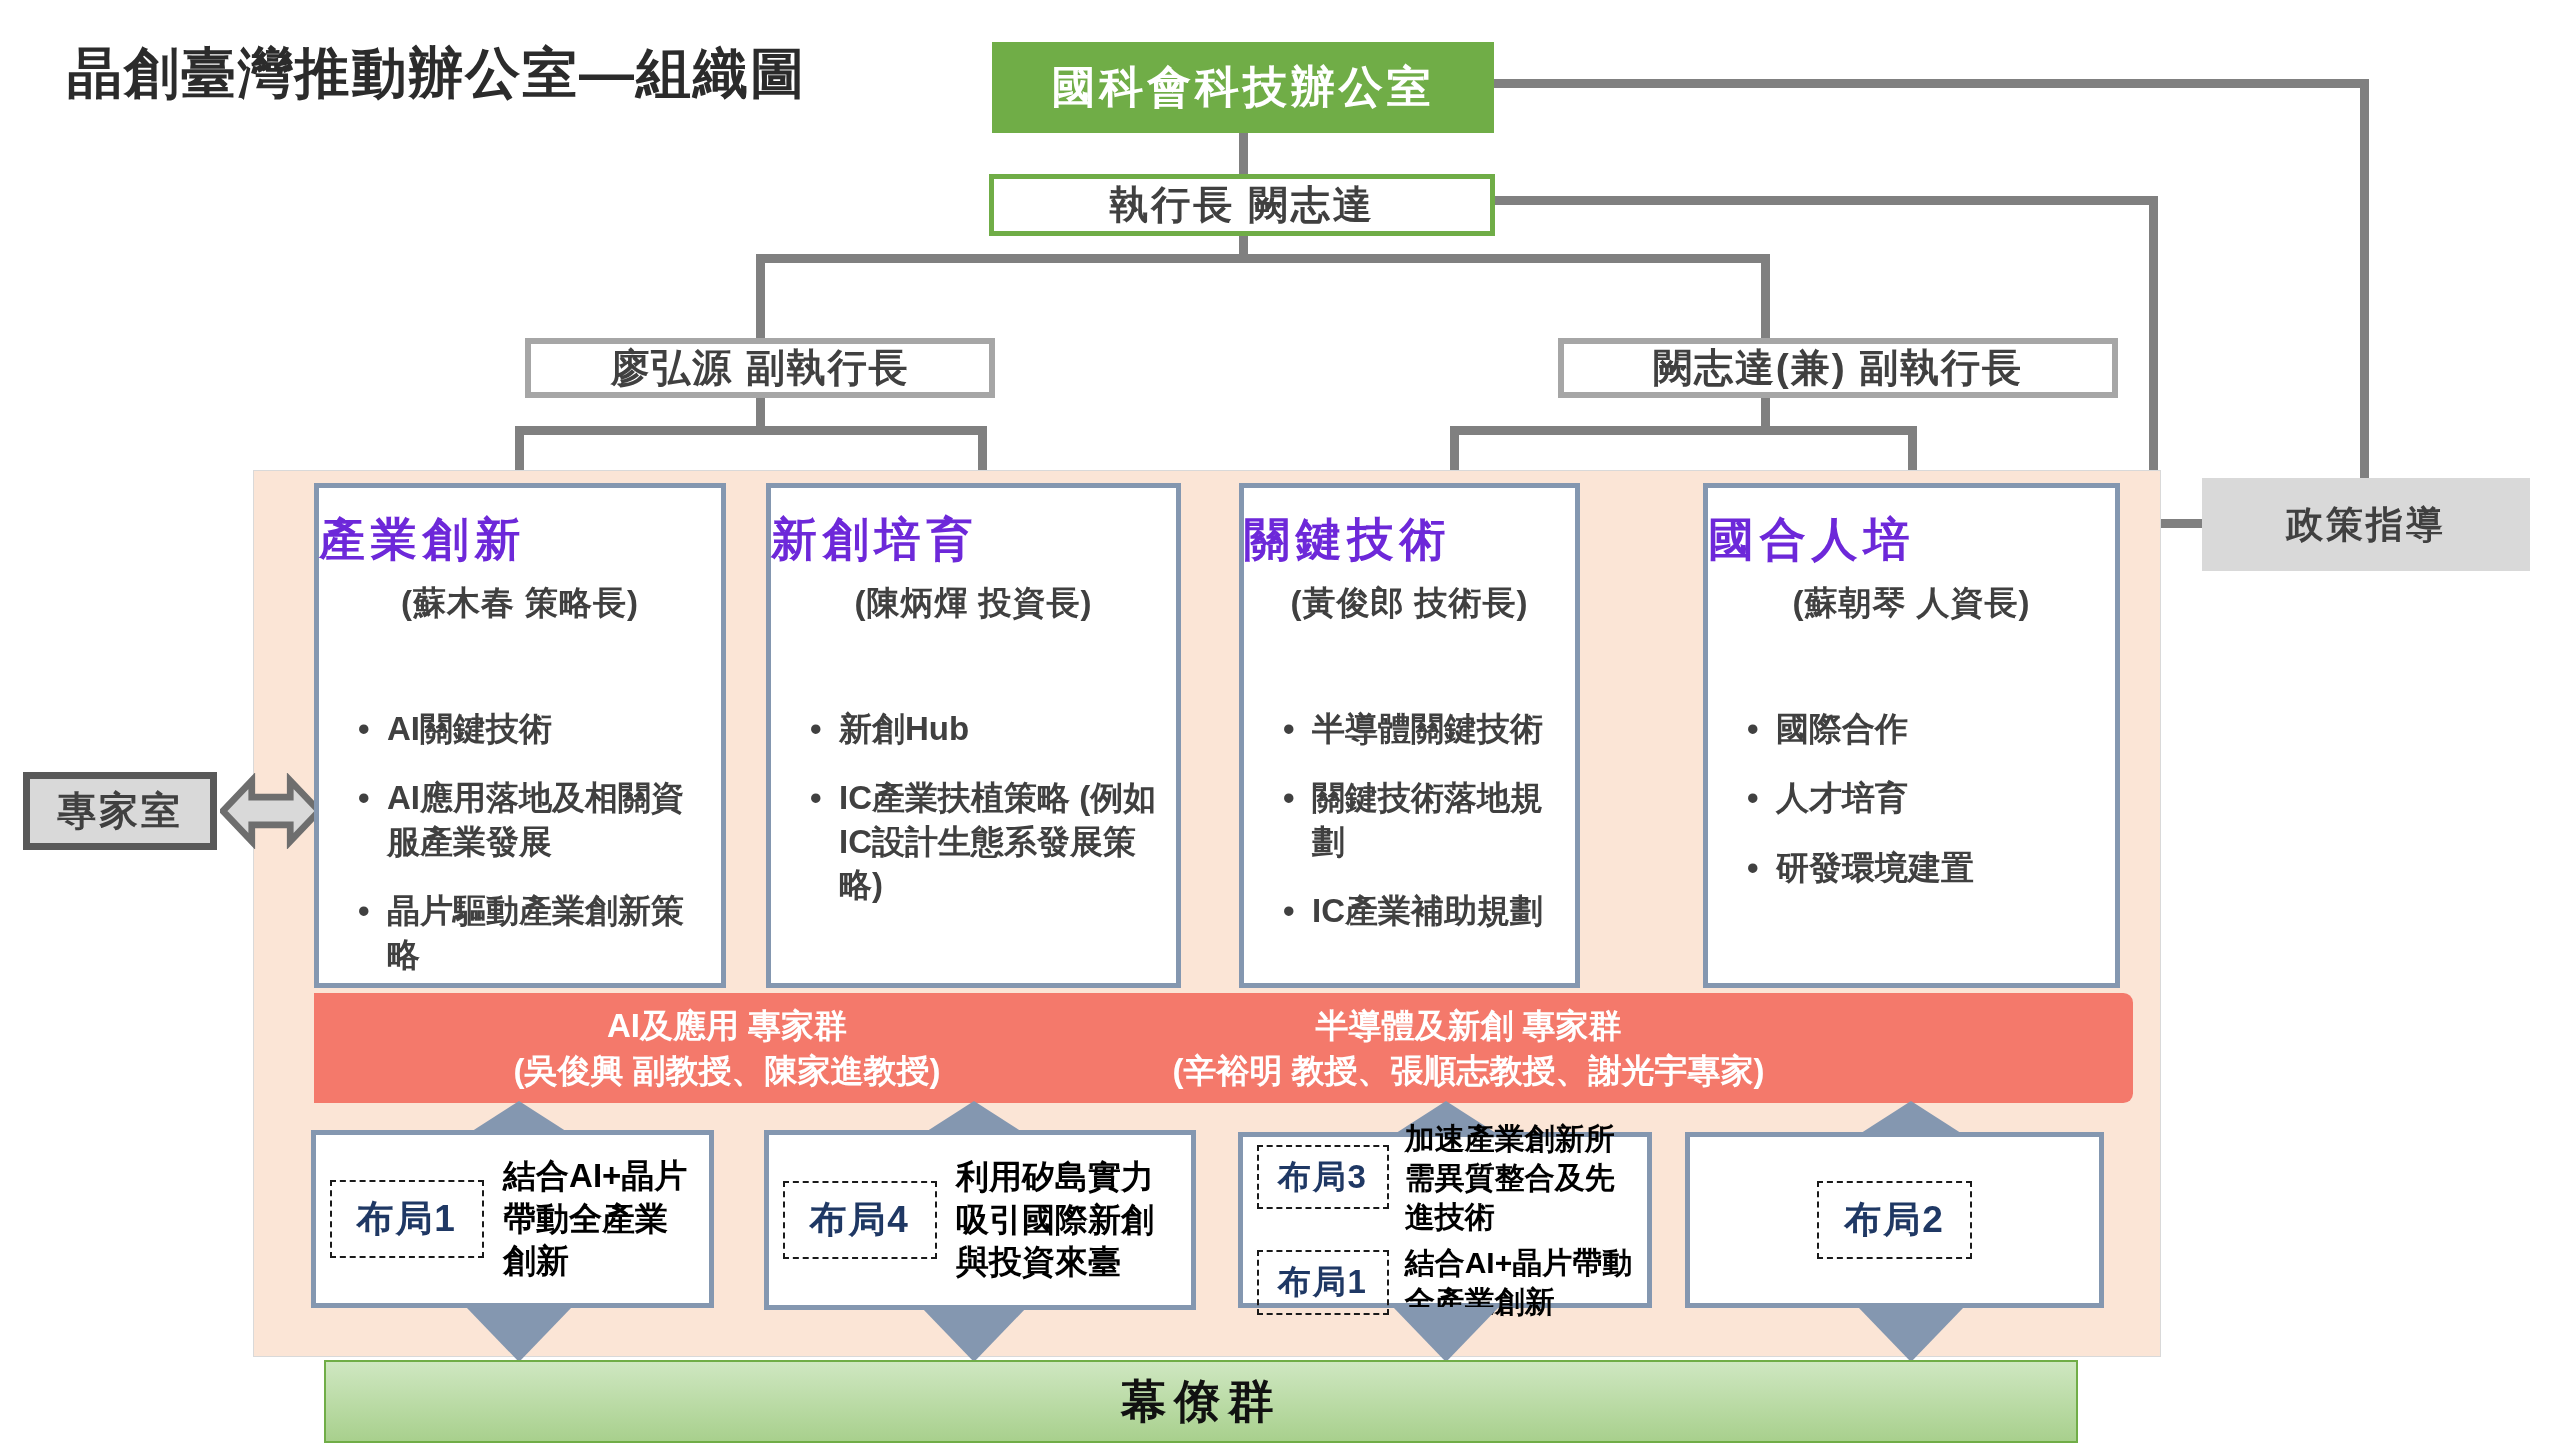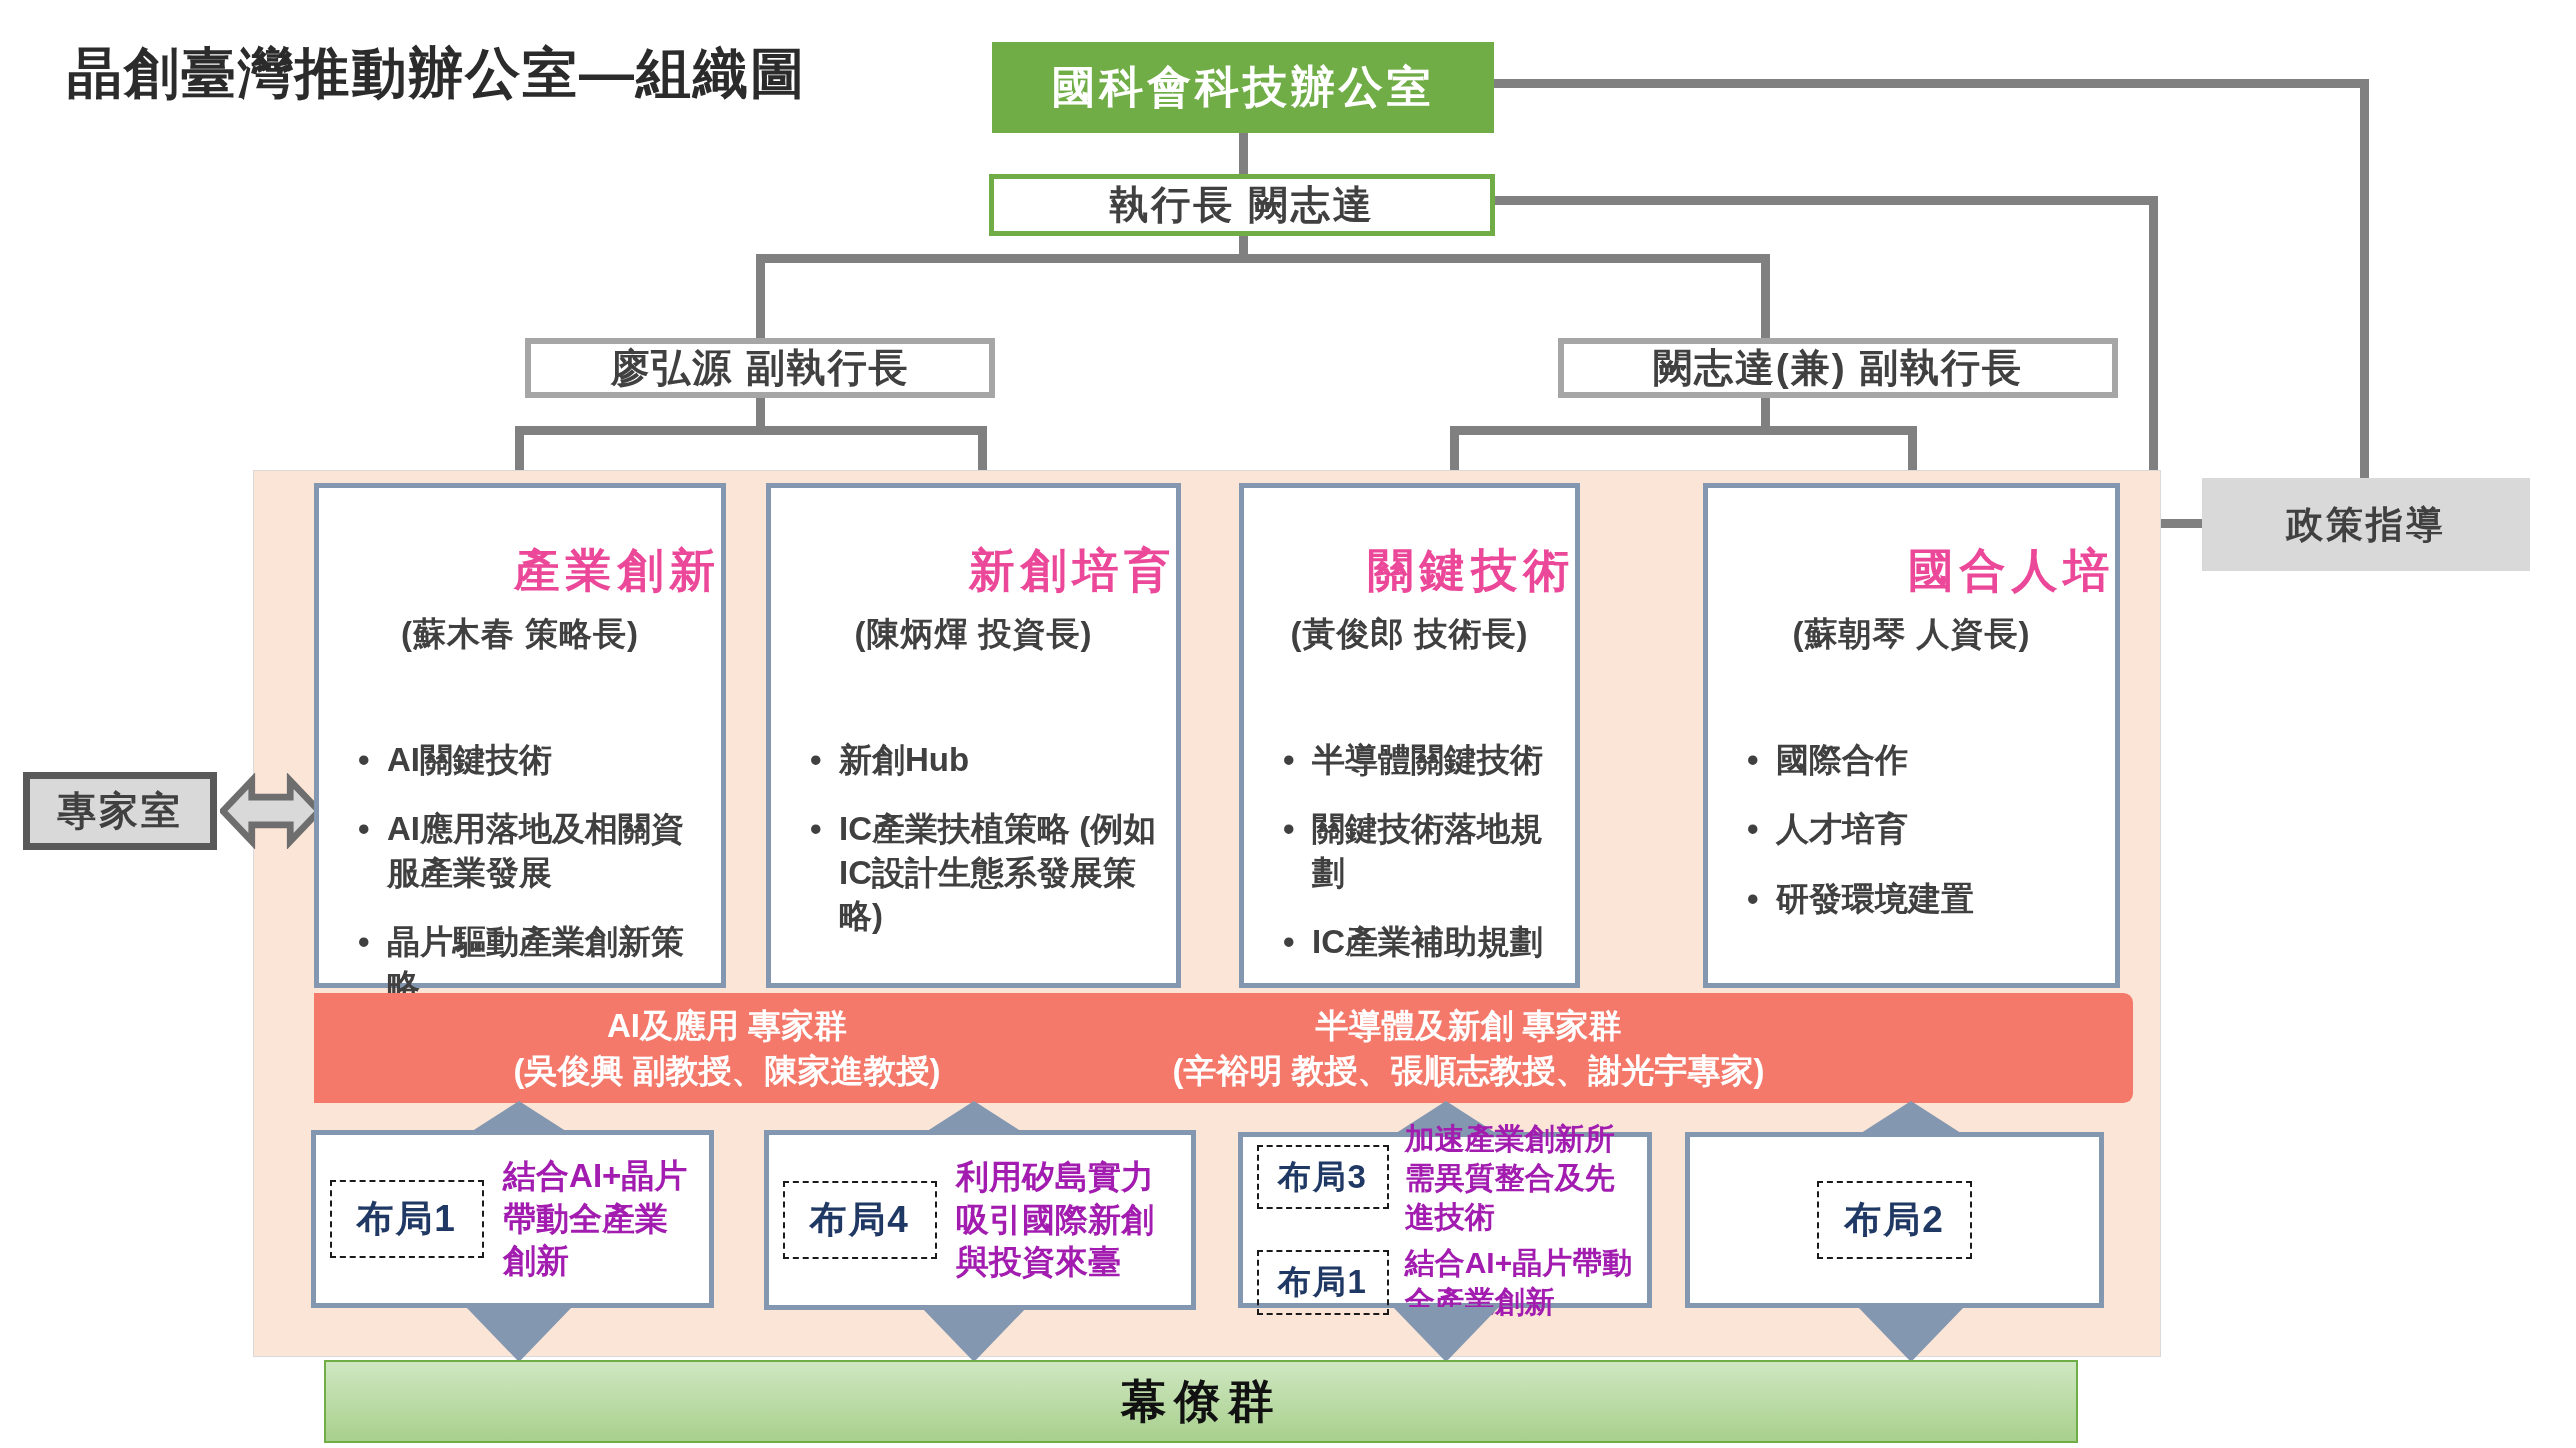--- a/index.html
+++ b/index.html
@@ -20,41 +20,41 @@
   .policy-box{left:2202px;top:478px;width:328px;height:93px;background:#d9d9d9;color:#404040;font-size:37px;font-weight:700;letter-spacing:2.9px;}
   .expert-box{left:23px;top:772px;width:194px;height:78px;background:#d9d9d9;border:7.7px solid #595959;color:#404040;font-size:39px;font-weight:700;letter-spacing:2.9px;}
 
   .peach{position:absolute;left:253px;top:470px;width:1908px;height:887px;background:#fbe5d6;border:1.9px solid #d9d9d9;box-sizing:border-box;}
 
   .col{position:absolute;top:483px;height:505px;background:#ffffff;border:5.8px solid #8497b0;box-sizing:border-box;}
   .col1{left:314px;width:412px;}
   .col2{left:766px;width:415px;}
   .col3{left:1239px;width:341px;}
   .col4{left:1703px;width:417px;}
-  .col-title{margin-top:52px;text-align:right;color:#ec4899;font-size:46px;font-weight:800;letter-spacing:5.8px;}
+  .col-title{margin-top:21px;text-align:left;color:#6d28d9;font-size:46px;font-weight:800;letter-spacing:5.8px;}
   .col-chief{margin-top:9.7px;text-align:center;color:#404040;font-size:33px;font-weight:600;letter-spacing:1px;}
   .col-items{list-style:none;margin:81px 0 16px 0;padding:0 17.4px 0 37px;}
   .col-items li{position:relative;padding-left:31px;margin-bottom:26px;color:#404040;font-size:33px;font-weight:600;line-height:1.32;text-align:left;}
   .col-items li::before{content:"\2022";position:absolute;left:1.9px;top:0;color:#404040;font-weight:700;}
 
   .expert-bar{position:absolute;left:314px;top:993px;width:1819px;height:110px;background:#f4796b;border-radius:0 9.7px 9.7px 0;}
   .expert-text{position:absolute;top:0;height:112px;display:flex;flex-direction:column;align-items:center;justify-content:center;color:#ffffff;font-weight:700;font-size:33px;line-height:1.35;text-align:center;}
   .expert-text.left{left:0;width:826px;}
   .expert-text.right{left:807px;width:695px;}
 
   .arrow-up{position:absolute;width:0;height:0;border-left:53px solid transparent;border-right:53px solid transparent;border-bottom:34px solid #8497b0;}
   .arrow-down{position:absolute;width:0;height:0;border-left:53px solid transparent;border-right:53px solid transparent;border-top:55px solid #8497b0;}
 
   .plan-box{position:absolute;background:#ffffff;border:5.8px solid #8497b0;box-sizing:border-box;display:flex;align-items:center;justify-content:center;gap:19.3px;padding:0 13.5px;}
   .plan1{left:311px;top:1130px;width:403px;height:178px;}
   .plan2{left:764px;top:1130px;width:432px;height:180px;}
   .plan3{left:1238px;top:1132px;width:414px;height:176px;flex-direction:column;gap:7.7px;justify-content:center;}
   .plan4{left:1685px;top:1132px;width:419px;height:176px;}
   .tag{border:2.9px dashed #1a1a1a;color:#1f3864;font-weight:700;font-size:37px;padding:11.6px 25px;white-space:nowrap;letter-spacing:1.9px;}
-  .plan-text{color:#a21caf;font-weight:700;font-size:33px;line-height:1.3;text-align:left;}
+  .plan-text{color:#000000;font-weight:700;font-size:33px;line-height:1.3;text-align:left;}
   .plan1 .plan-text{width:243px;}
   .plan2 .plan-text{width:301px;}
   .plan4 .plan-text{width:290px;}
   .plan-row{display:flex;align-items:center;gap:15.5px;width:100%;justify-content:center;}
   .plan-row .tag{font-size:33px;padding:7.7px 19.3px;}
   .plan-row .plan-text{width:290px;font-size:30px;}
 
   .staff-bar{position:absolute;left:324px;top:1360px;width:1754px;height:83px;background:linear-gradient(#cfe7c1,#a8d08d);border:2.9px solid #70ad47;box-sizing:border-box;display:flex;align-items:center;justify-content:center;color:#111111;font-size:46px;font-weight:800;letter-spacing:7.7px;}
 
   .dbl-arrow{position:absolute;left:220px;top:773px;}

